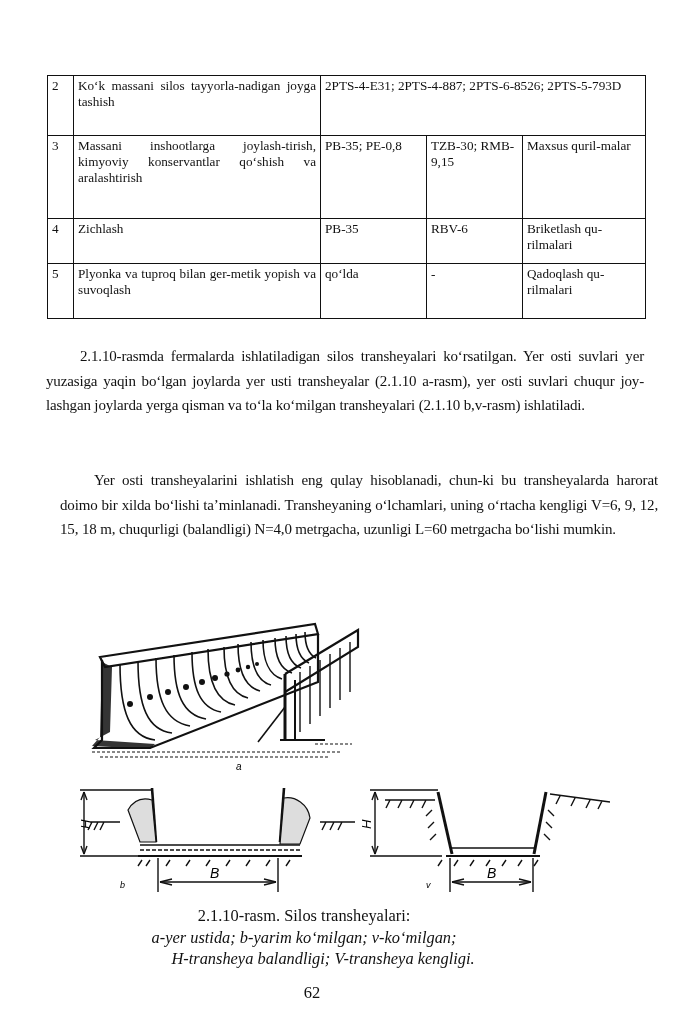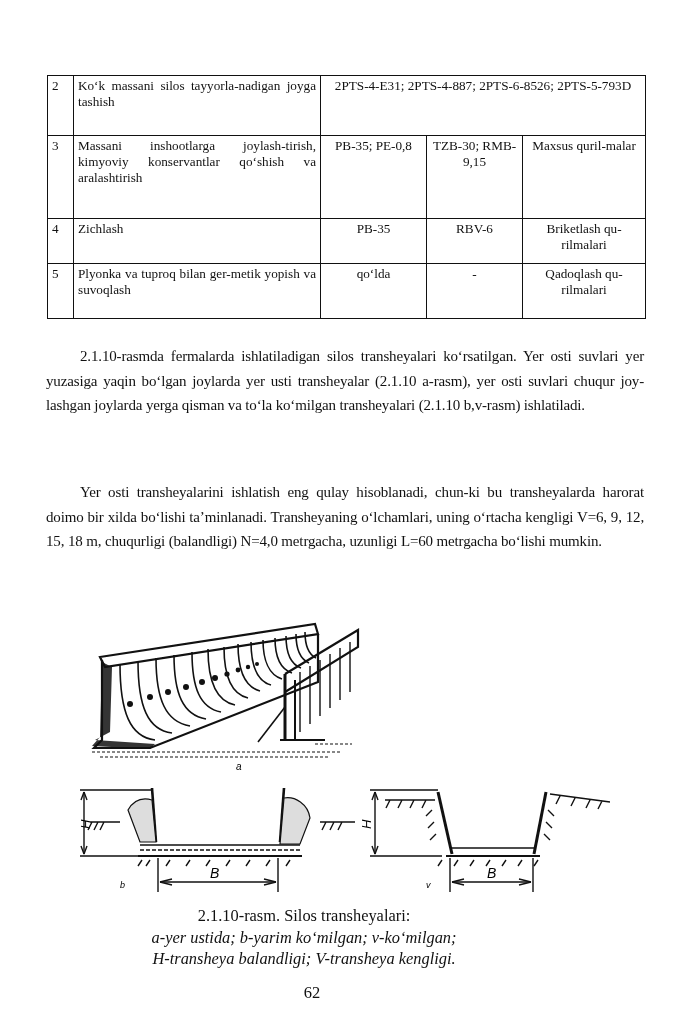--- a/index.html
+++ b/index.html
@@ -5,43 +5,43 @@
   html, body { margin: 0; padding: 0; background: #ffffff; }
   body { width: 680px; height: 1024px; position: relative; overflow: hidden;
          font-family: "Liberation Serif", "DejaVu Serif", serif; color: #111; }
 
   
   .tbl { position: absolute; left: 47px; top: 75px; width: 599px;
          border-collapse: collapse; font-size: 13.2px; line-height: 16px; }
   .tbl td { border: 1.6px solid #111; vertical-align: top; padding: 2px 4px 2px 4px; }
   .tbl td.num { width: 17px; padding-left: 4px; }
   .tbl td.op  { width: 238px; text-align: justify; text-align-last: left; }
-  .tbl td.c   { text-align: center; }
+  .tbl td.c   { text-align: left; }
   .tbl tr.r2 td { height: 55px; }
   .tbl tr.r3 td { height: 78px; }
   .tbl tr.r4 td { height: 40px; }
   .tbl tr.r5 td { height: 50px; }
 
   
   .para { position: absolute; left: 46px; width: 598px; font-size: 15px;
           line-height: 24.6px; text-align: justify; margin: 0;
           text-indent: 34px; letter-spacing: -0.15px; }
   .p1 { top: 344px; }
-  .p2 { top: 480px; }
+  .p2 { top: 468px; margin-left: 14px; }
 
   
   .fig-a { position: absolute; left: 90px; top: 612px; width: 275px; height: 160px; }
   .fig-b { position: absolute; left: 80px; top: 770px; width: 290px; height: 125px; }
   .fig-v { position: absolute; left: 350px; top: 770px; width: 280px; height: 125px; }
 
   .caption { position: absolute; left: 0; width: 608px; text-align: center;
              font-size: 16.4px; line-height: 21.5px; }
   .cap1 { top: 905px; }
   .cap2 { top: 926.5px; font-style: italic; }
-  .cap3 { top: 948px; font-style: italic; }
+  .cap3 { top: 948px; font-style: italic; padding-left: 19px; }
   .pagenum { position: absolute; top: 983px; left: 0; width: 624px; text-align: center;
              font-size: 16.5px; }
   .lbl { font-style: italic; font-family: "Liberation Sans", sans-serif; }
 </style>
 </head>
 <body>
 
 <table class="tbl">
   <tbody>
       <tr class="r2">

